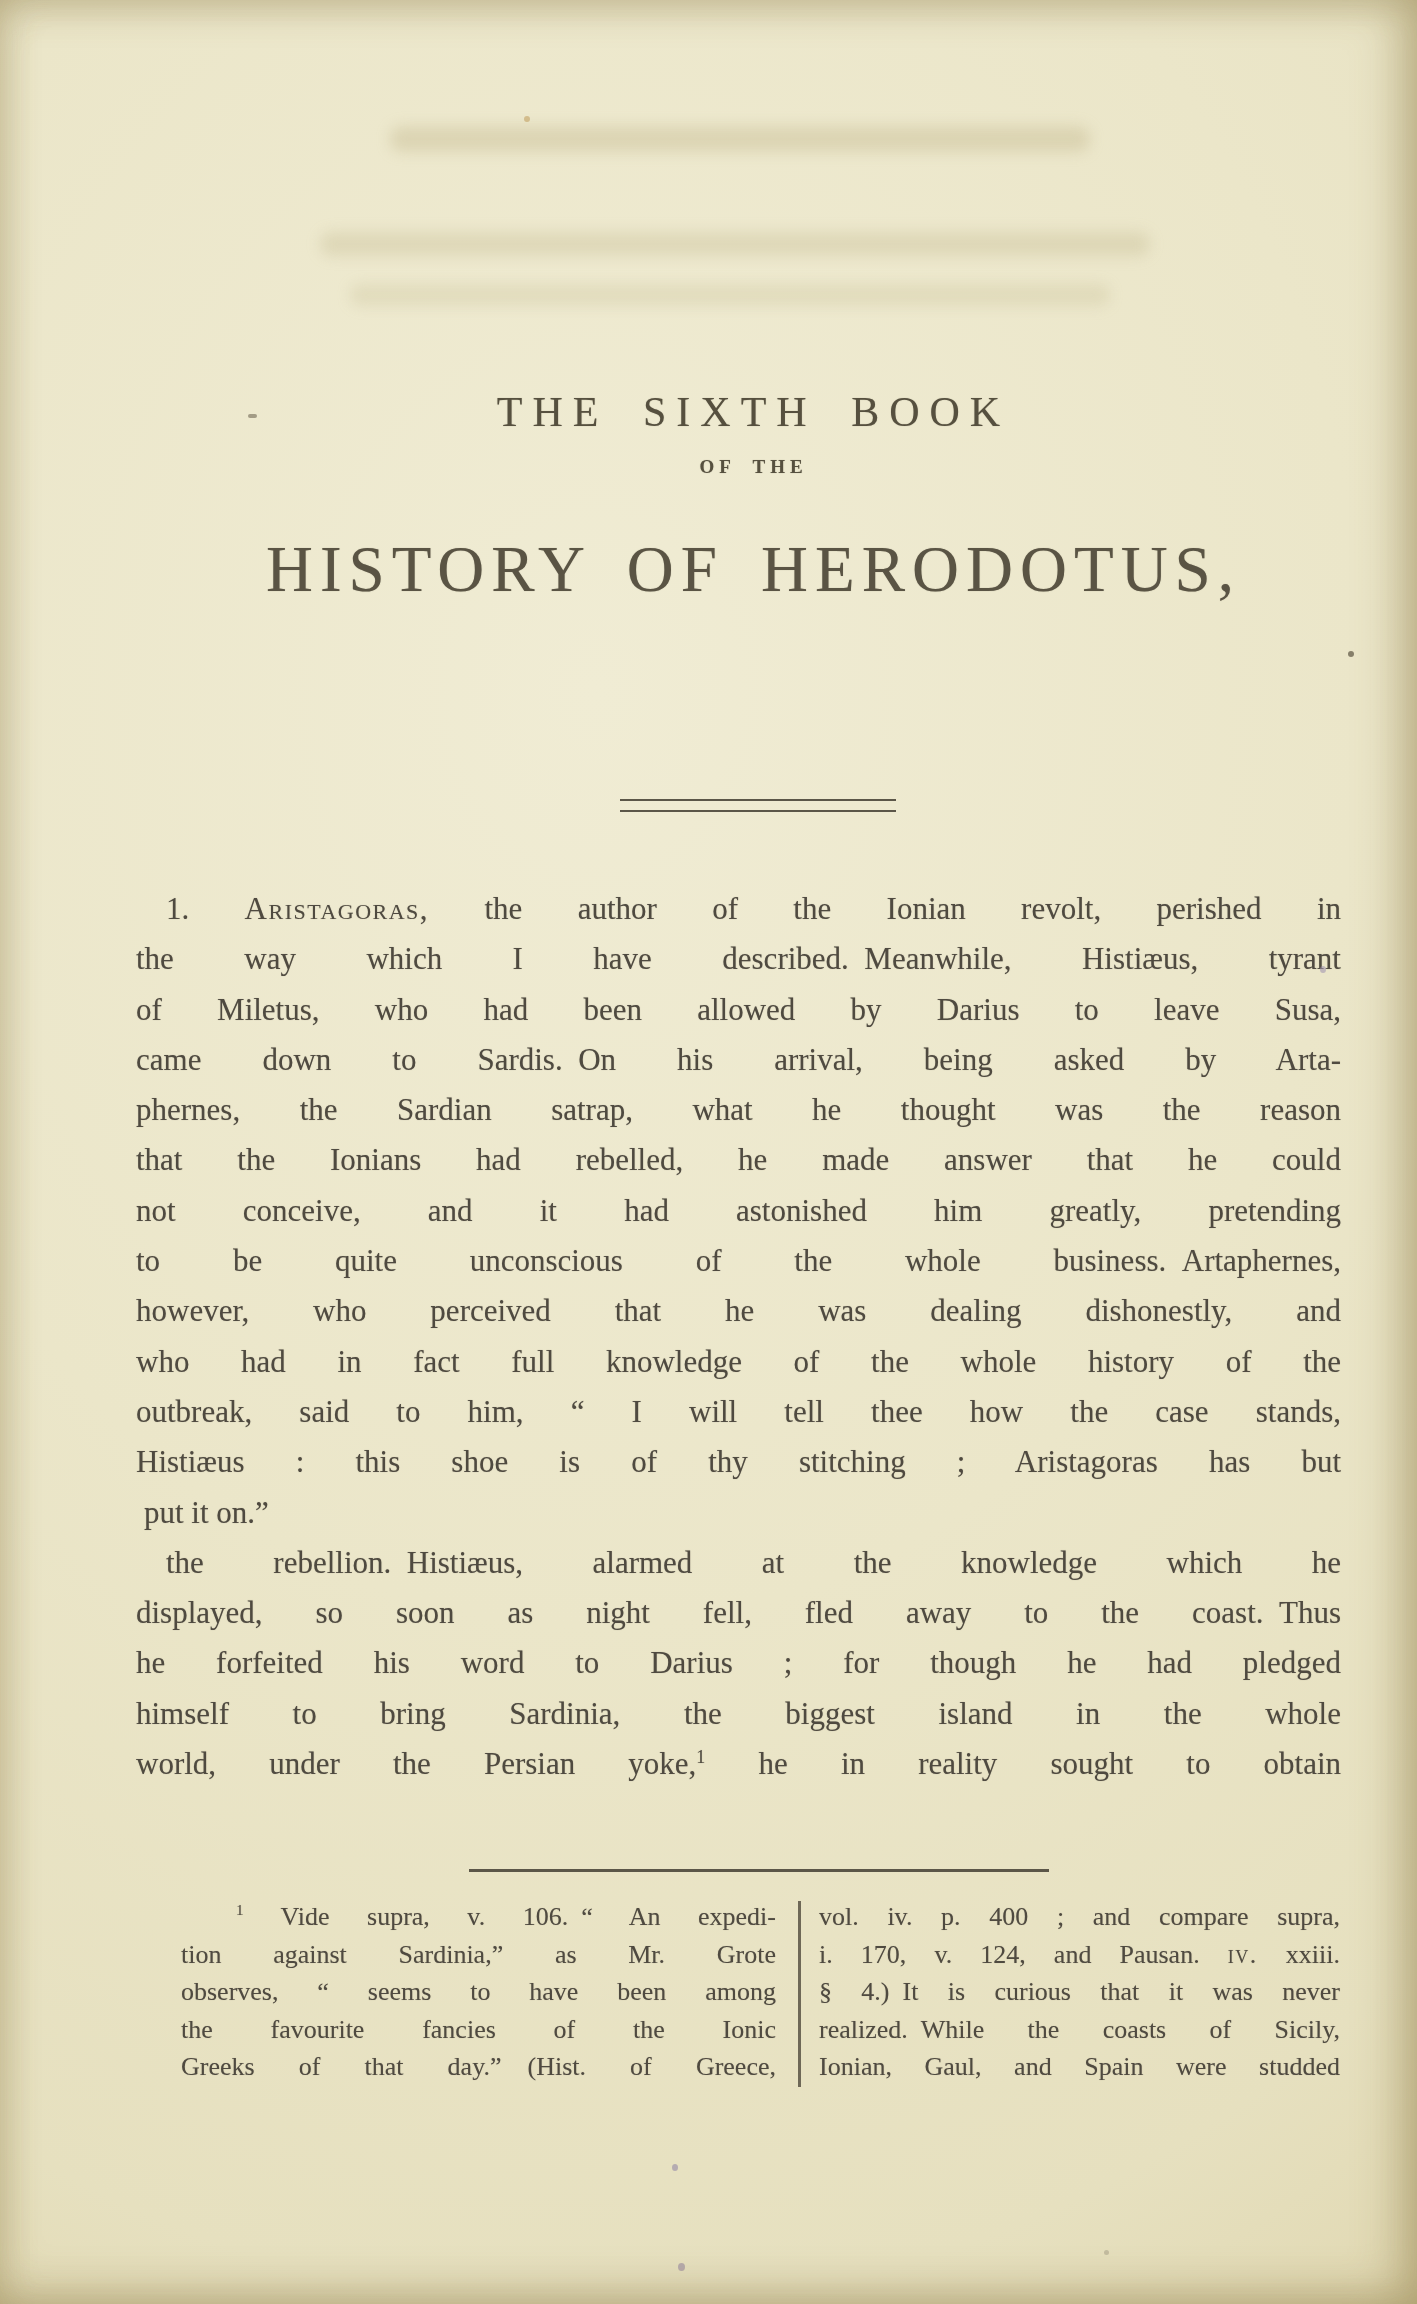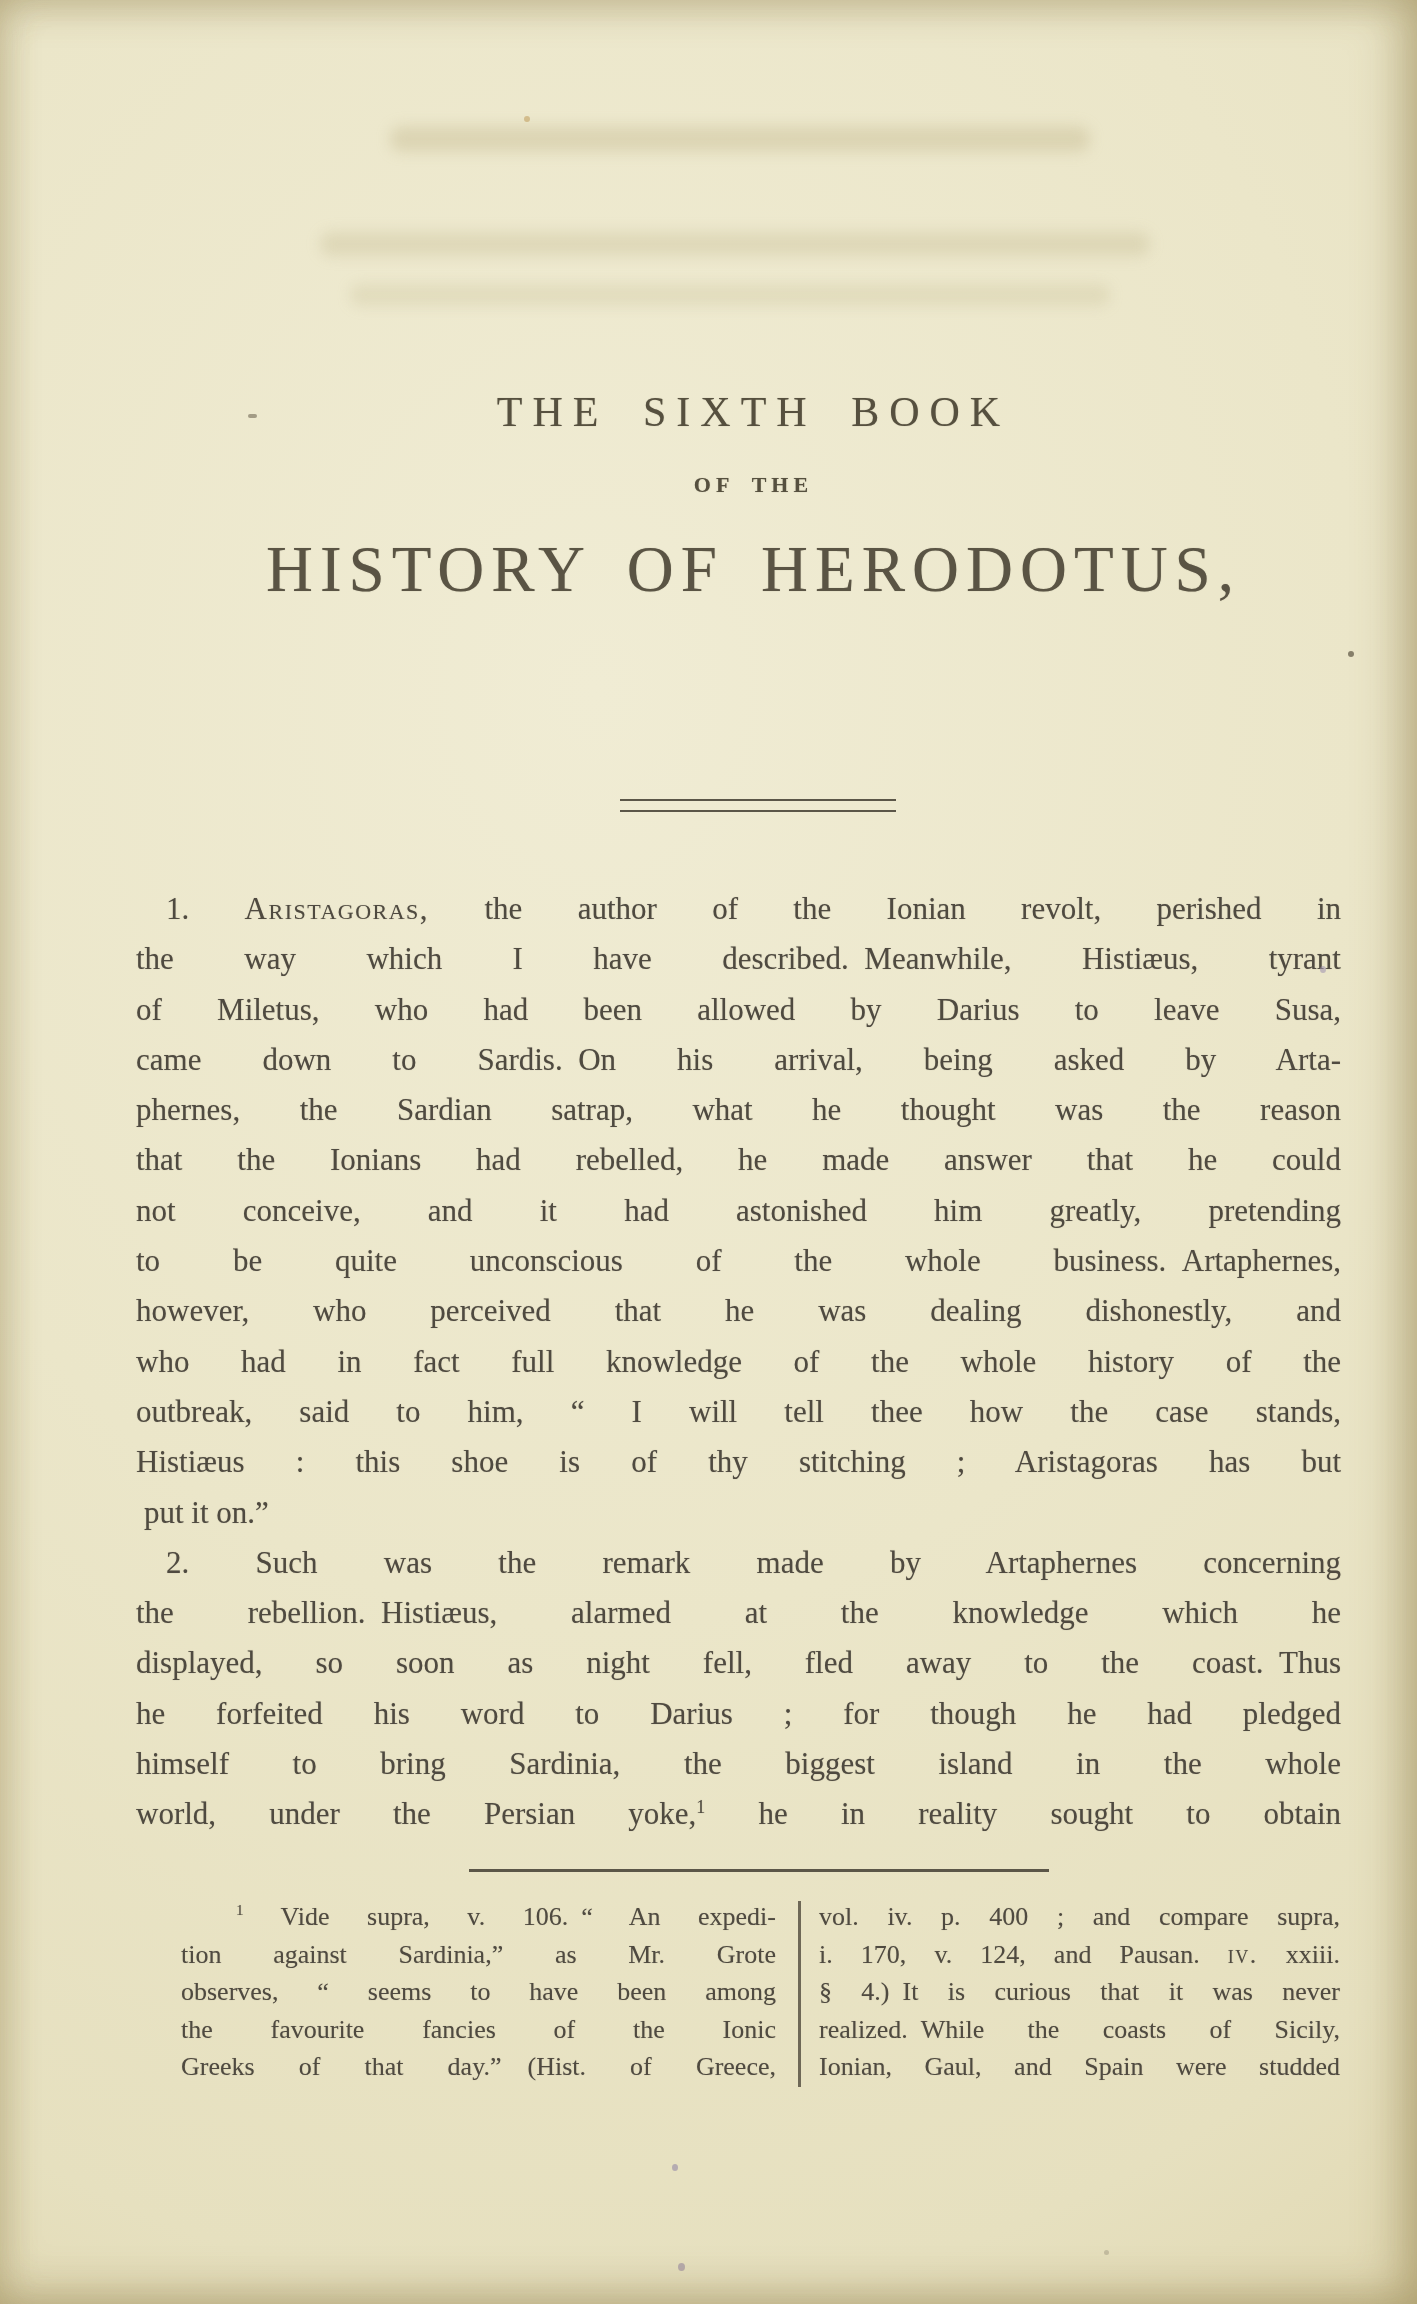--- a/index.html
+++ b/index.html
@@ -25,21 +25,21 @@
   .ghost { position:absolute; filter:blur(7px); pointer-events:none; border-radius:12px; }
   .g1 { top:126px; left:390px; width:700px; height:26px; background:rgba(182,170,122,.30); }
   .g2 { top:232px; left:320px; width:830px; height:24px; background:rgba(182,170,122,.26); }
   .g3 { top:284px; left:350px; width:760px; height:22px; background:rgba(182,170,122,.20); }
 
   .speck { position:absolute; border-radius:50%; pointer-events:none; }
 
   .head { position:absolute; left:90px; right:0; text-align:center;
           color:var(--heading_ink,#56503f); text-shadow:0 0 1px rgba(86,80,63,.4); }
   .series-title { top:388px; font-size:42px; letter-spacing:10px; word-spacing:14px; }
-  .connector    { top:472px; font-size:22px; font-weight:bold; letter-spacing:5px; word-spacing:8px; }
+  .connector    { top:456px; font-size:19px; font-weight:bold; letter-spacing:5px; word-spacing:8px; }
   .main-title   { top:532px; font-size:65px; letter-spacing:7px; word-spacing:14px; color:#5a5444; }
   .subtitle     { top:682px; font-size:36px; letter-spacing:5px; word-spacing:9px; }
 
   .double-rule { position:absolute; top:799px; left:620px; width:276px; height:9px;
                  border-top:2px solid var(--rule,#5b5648);
                  border-bottom:2px solid var(--rule,#5b5648); }
 
   .body-text { position:absolute; top:884px; left:136px; width:1205px;
                font-size:31px; line-height:50.3px;
                text-shadow:0 0 1px rgba(79,74,64,.35); }
@@ -84,21 +84,20 @@
         <div class="line"><span>that the Ionians had rebelled, he made answer that he could</span></div>
         <div class="line"><span>not conceive, and it had astonished him greatly, pretending</span></div>
         <div class="line"><span>to be quite unconscious of the whole business. Artaphernes,</span></div>
         <div class="line"><span>however, who perceived that he was dealing dishonestly, and</span></div>
         <div class="line"><span>who had in fact full knowledge of the whole history of the</span></div>
         <div class="line"><span>outbreak, said to him, “ I will tell thee how the case stands,</span></div>
         <div class="line"><span>Histiæus : this shoe is of thy stitching ; Aristagoras has but</span></div>
         <div class="line"><span>put it on.”</span></div>
       </div>
       <div class="para">
-        <div class="line"><span>2. Such was the remark made by Artaphernes concerning</span></div>
         <div class="line"><span>the rebellion. Histiæus, alarmed at the knowledge which he</span></div>
         <div class="line"><span>displayed, so soon as night fell, fled away to the coast. Thus</span></div>
         <div class="line"><span>he forfeited his word to Darius ; for though he had pledged</span></div>
         <div class="line"><span>himself to bring Sardinia, the biggest island in the whole</span></div>
         <div class="line"><span>world, under the Persian yoke,</span><span class="sup">1</span><span> he in reality sought to obtain</span></div>
       </div>
     </div>
 
   <div class="fn-rule"></div>
 

